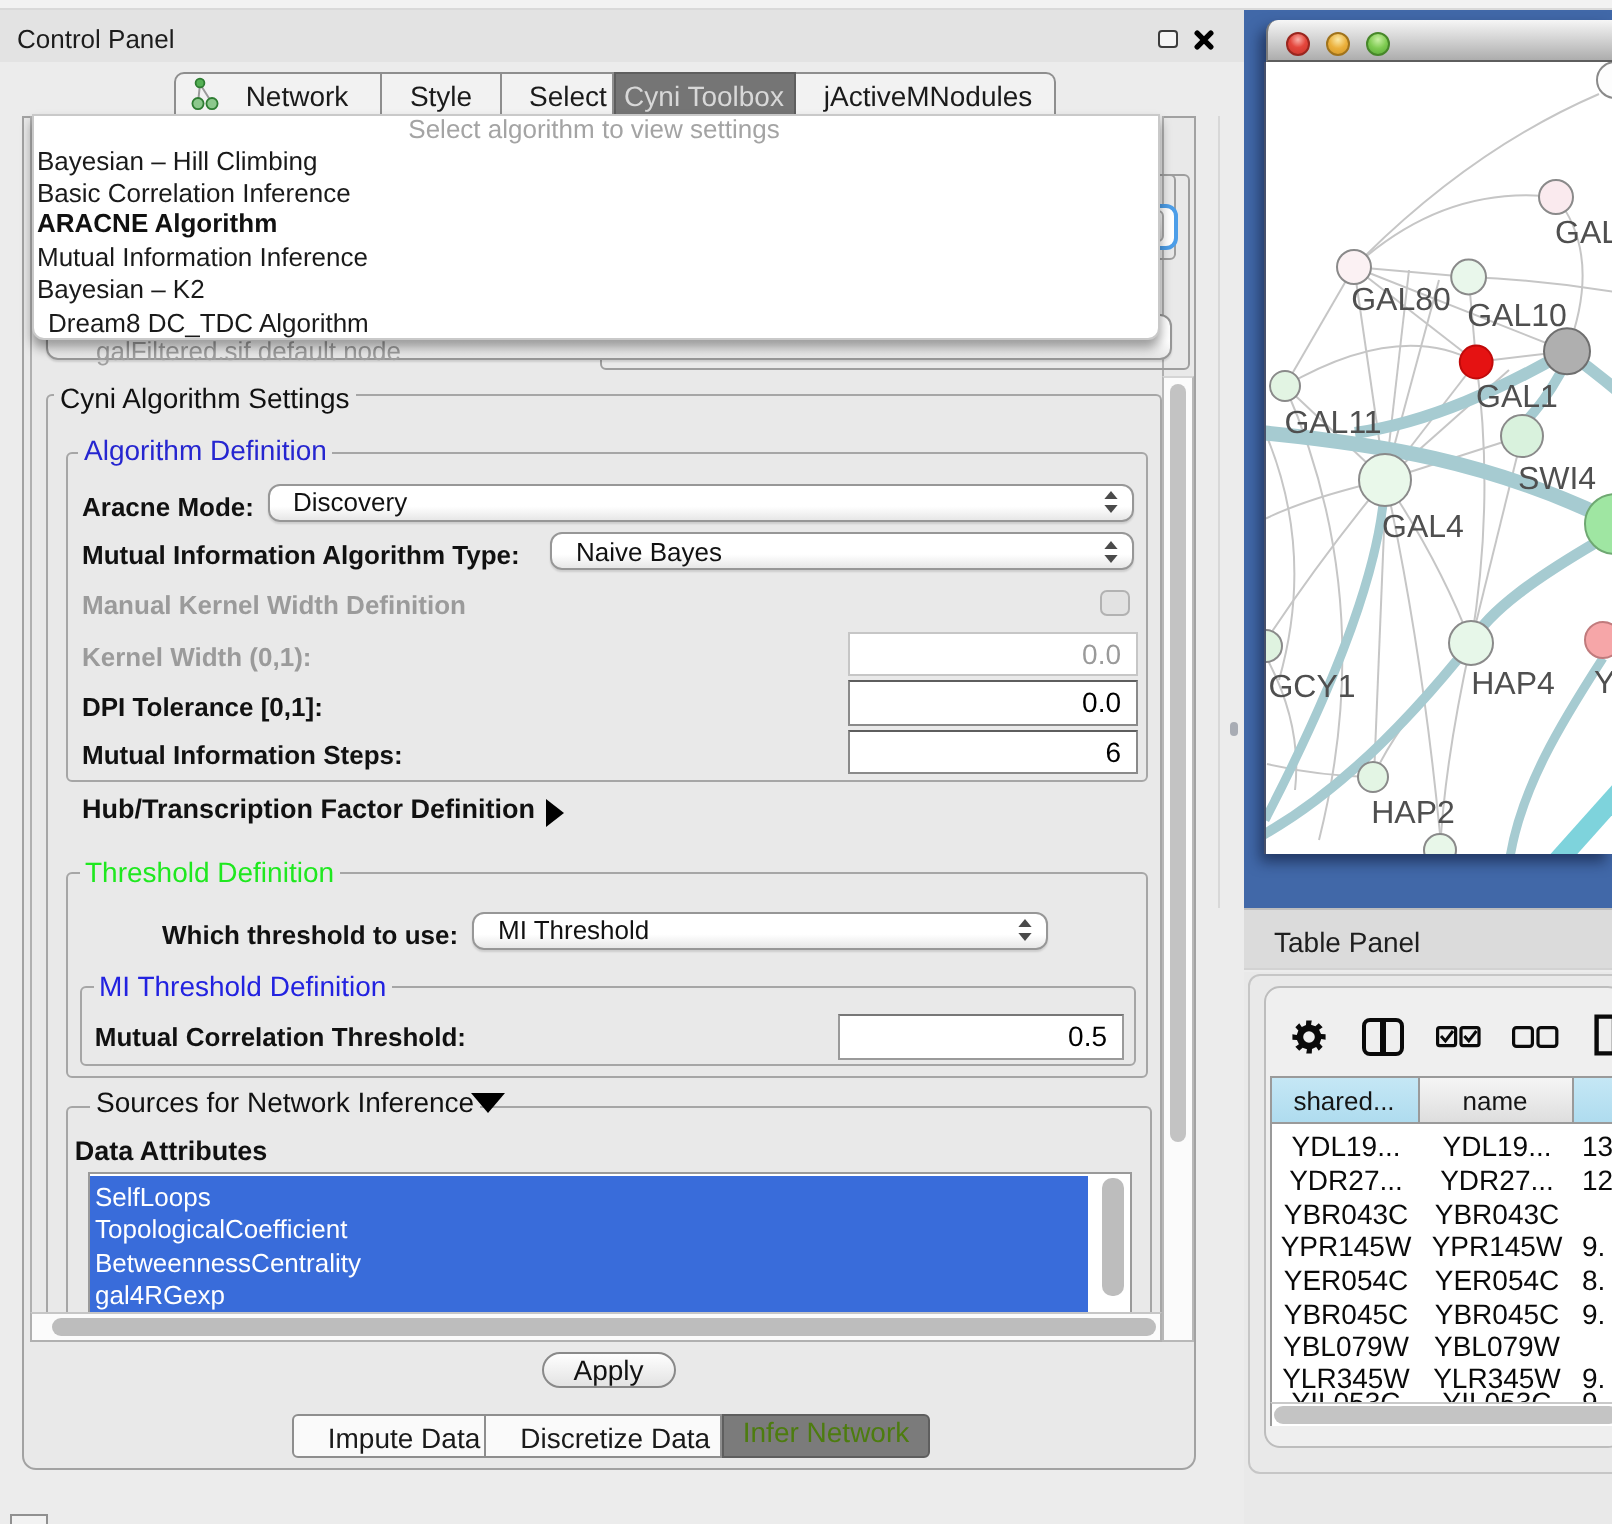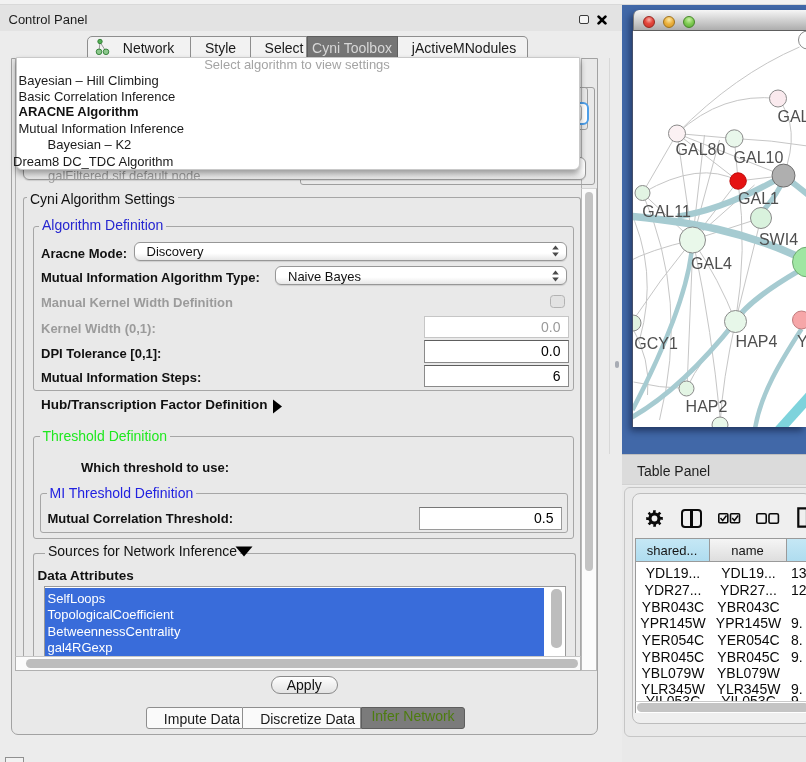--- a/index.html
+++ b/index.html
@@ -102,20 +102,27 @@
     </div>
 
   <div class="lbl bold" style="left:41px;top:397px;font-size:13.5px;">Hub/Transcription Factor Definition</div>
   <svg class="abs" style="left:272px;top:399px;" width="11" height="15" viewBox="0 0 11 15">
       <path d="M1 0.5 L10 7.5 L1 14.5 Z" fill="#000"></path>
     </svg>
 
   <div class="frame" style="left:33px;top:435.5px;width:540.7px;height:103.7px;"></div>
   <div class="ftitle" style="left:39.5px;top:429.5px;color:#1FE81F;">Threshold Definition</div>
   <div class="lbl bold" style="left:81px;top:459.7px;">Which threshold to use:</div>
+  <div class="combo" style="left:236px;top:455.8px;width:288px;height:19.2px;">
+      <span class="ct">MI Threshold</span>
+      <svg class="arr" width="9" height="13" viewBox="0 0 9 13">
+        <path d="M4.5 1 L7.8 5 L1.2 5 Z" fill="#4A4A4A"></path>
+        <path d="M4.5 12 L7.8 8 L1.2 8 Z" fill="#4A4A4A"></path>
+      </svg>
+    </div>
 
   <div class="frame" style="left:40px;top:492.8px;width:527.5px;height:40.2px;"></div>
   <div class="ftitle" style="left:46.5px;top:486.5px;color:#2222E0;">MI Threshold Definition</div>
   <div class="lbl bold" style="left:47.4px;top:510.8px;">Mutual Correlation Threshold:</div>
   <div class="field" style="left:418.5px;top:506.5px;width:143px;height:23.5px;border-color:#9A9A9A;border-top-color:#777;">
       <span class="ft">0.5</span>
     </div>
 
   <div class="abs" style="left:33px;top:553px;width:543px;height:103px;border:1px solid #A6A6A6;border-bottom:none;border-radius:3px 3px 0 0;"></div>
   <div class="ftitle" style="left:45px;top:544.5px;color:#111;">Sources for Network Inference</div>
@@ -137,22 +144,22 @@
 
   <div class="abs" style="left:581px;top:188px;width:16px;height:483px;background:#FBFBFB;border:1px solid #B8B8B8;border-top:1px solid #D5D5D5;"></div>
   <div class="abs" style="left:584.5px;top:192px;width:8.5px;height:379px;background:#C3C3C3;border-radius:4.5px;"></div>
 
   <div class="abs" style="left:16px;top:56.5px;width:563.5px;height:113px;background:#FFF;border:1px solid #C9C9C9;border-radius:0 0 6px 6px;box-shadow:0 4px 6px rgba(0,0,0,0.4);"></div>
   <div class="lbl" style="left:297px;top:57px;transform:translateX(-50%);color:#A4A4A4;">Select algorithm to view settings</div>
   <div class="lbl" style="left:18.5px;top:72.7px;color:#1A1A1A;">Bayesian – Hill Climbing</div>
   <div class="lbl" style="left:18.5px;top:88.5px;color:#1A1A1A;">Basic Correlation Inference</div>
   <div class="lbl bold" style="left:18.5px;top:104.4px;color:#111;">ARACNE Algorithm</div>
   <div class="lbl" style="left:18.5px;top:121px;color:#1A1A1A;">Mutual Information Inference</div>
-  <div class="lbl" style="left:18.5px;top:137px;color:#1A1A1A;padding-left:29px;">Bayesian – K2</div>
-  <div class="lbl" style="left:13px;top:153.5px;color:#1A1A1A;">Dream8 DC_TDC Algorithm</div>
+  <div class="lbl" style="left:18.5px;top:137px;color:#1A1A1A;">Bayesian – K2</div>
+  <div class="lbl" style="left:24px;top:153.5px;color:#1A1A1A;">Dream8 DC_TDC Algorithm</div>
 
   <div class="abs" style="left:271px;top:675.5px;width:66.5px;height:18.5px;background:linear-gradient(#FEFEFE,#E3E3E3);border:1px solid #898989;border-radius:9px;text-align:center;font-size:14px;color:#111;line-height:17px;">Apply</div>
   <div class="abs" style="left:146px;top:706.5px;width:97.3px;height:22.5px;background:#FAFAFA;border:1px solid #8E8E8E;border-radius:3px 0 0 3px;"></div>
   <div class="abs" style="left:243.3px;top:706.5px;width:118.1px;height:22.5px;background:#FAFAFA;border:1px solid #8E8E8E;border-left:none;"></div>
   <div class="abs" style="left:361.4px;top:706.5px;width:103.6px;height:22.5px;background:#7B7B7B;border:1px solid #5E5E5E;border-radius:0 3px 3px 0;"></div>
   <div class="tablbl" style="left:202px;top:711px;">Impute Data</div>
   <div class="tablbl" style="left:307.6px;top:711px;">Discretize Data</div>
   <div class="tablbl" style="left:413px;top:708px;color:#4d7c0f;">Infer Network</div>
   <div class="abs" style="left:4.5px;top:756.5px;width:19.5px;height:10px;background:#F2F2F2;border:1.5px solid #909090;"></div>
 

